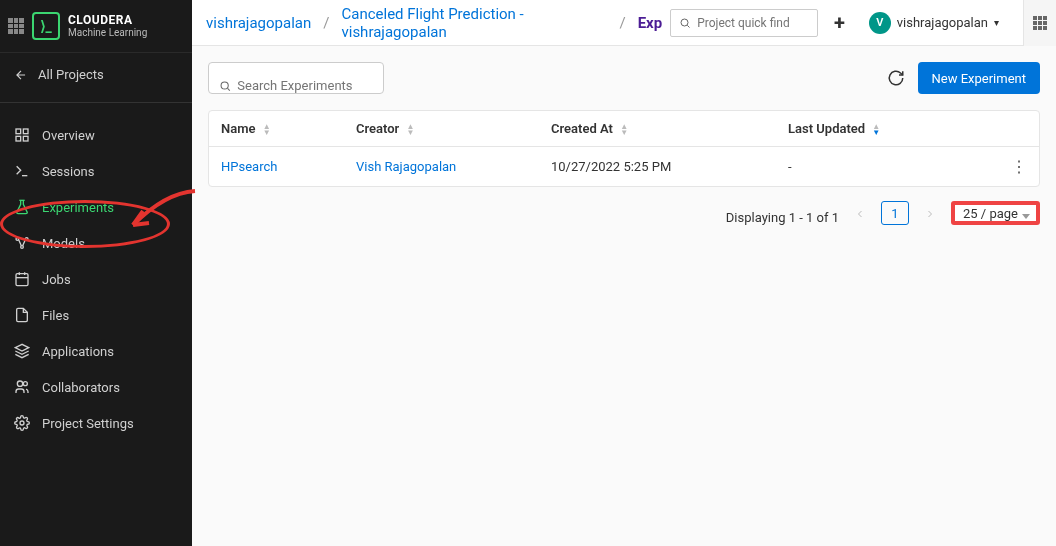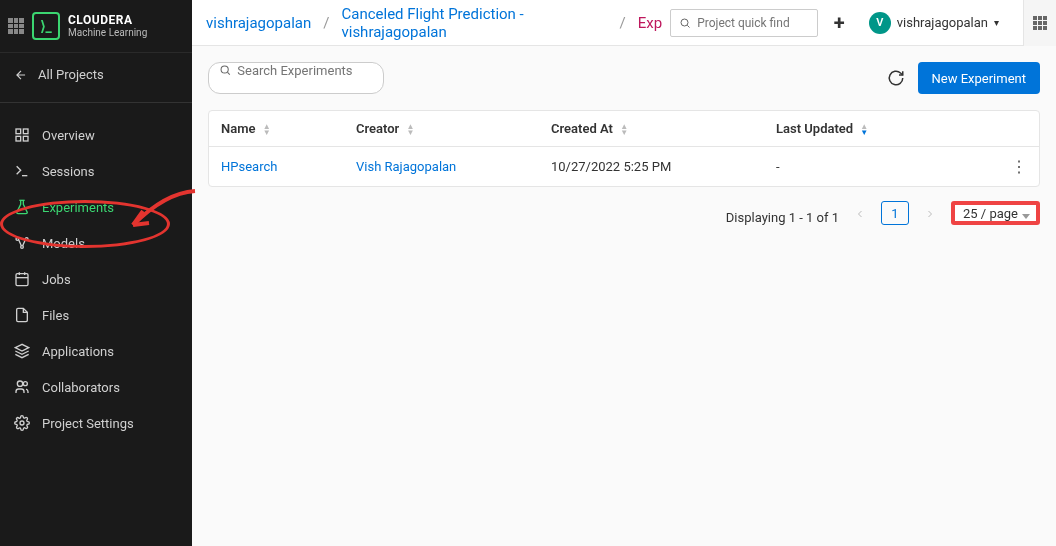--- a/index.html
+++ b/index.html
@@ -26,50 +26,50 @@
 
 .annot-circle { position: absolute; left: 0px; top: 200px; width: 170px; height: 48px; border: 3px solid #e3342f; border-radius: 50%; pointer-events: none; z-index: 50; }
 .annot-arrow { position:absolute; left:115px; top:183px; pointer-events:none; z-index:50; }
 
 
 .main { flex: 1; display: flex; flex-direction: column; background: #fff; position: relative; }
 
 
 .topbar { height: 46px; border-bottom: 1px solid #e5e5e5; display: flex; align-items: center; padding: 0 14px; gap: 8px; font-size: 15px; }
 .crumb { color: #0074d9; cursor:pointer; }
-.crumb-current { color: #be185d; }
+.crumb-current { color: #4c1d95; font-weight: bold; }
 .crumb-sep { color: #999; padding: 0 4px; }
 .quickfind { margin-left: auto; display:flex; align-items:center; border:1px solid #ccc; height:28px; padding:0 8px; gap:6px; width: 160px; background:#fff; border-radius:2px; }
 .quickfind input { border:none; outline:none; font-size:12px; width:100%; color:#333; }
 .quickfind svg { width:12px; height:12px; color:#666; flex-shrink:0; }
 .plus-btn { font-size: 20px; font-weight:bold; color:#333; cursor:pointer; padding:0 8px; }
 .user-chip { display:flex; align-items:center; gap:6px; cursor:pointer; padding:4px 8px; }
 .avatar { width:22px; height:22px; background:#009688; color:#fff; border-radius:50%; display:flex; align-items:center; justify-content:center; font-size:11px; font-weight:600; }
 .user-chip .name { font-size:13px; color:#333; }
 .user-chip .caret { font-size:10px; color:#333; }
 .apps-btn { width:36px; height:46px; background:#f5f5f5; display:flex; align-items:center; justify-content:center; border-left:1px solid #e5e5e5; margin-left:8px; margin-right:-14px; cursor:pointer; }
 .apps-grid { width:14px; height:14px; display:grid; grid-template-columns:repeat(3,1fr); grid-template-rows:repeat(3,1fr); gap:1px; }
 .apps-grid span { background:#666; }
 
 
 .content { flex:1; padding: 16px; background:#fafafa; }
 .toolbar-row { display:flex; align-items:center; gap:12px; margin-bottom:16px; }
-.search-exp { display:flex; align-items:flex-start; border:1px solid #ccc; background:#fff; border-radius:12px; height:32px; padding:0 10px; gap:6px; width:176px; }
+.search-exp { display:flex; align-items:flex-end; border:1px solid #ccc; background:#fff; border-radius:4px; height:32px; padding:0 10px; gap:6px; width:176px; }
 .search-exp input { border:none; outline:none; font-size:13px; width:100%; }
 .refresh-btn { margin-left:auto; width:20px; height:20px; cursor:pointer; display:flex; align-items:center; justify-content:center; color:#333; }
 .new-exp-btn { background:#0074d9; color:#fff; border:none; border-radius:4px; height:32px; padding:0 14px; font-size:13px; cursor:pointer; }
 
 .table { width:100%; background:#fff; border:1px solid #e5e5e5; border-radius:4px; }
 .thead { display:flex; padding:10px 12px; font-size:13px; font-weight:600; color:#333; border-bottom:1px solid #e5e5e5; }
 .trow { display:flex; padding:10px 12px; font-size:13px; color:#333; border-bottom:1px solid #f0f0f0; align-items:center; }
 .trow:last-child { border-bottom:none; }
 .col-name { flex: 0 0 135px; }
 .col-creator { flex: 0 0 195px; }
 .col-created { flex: 0 0 225px; }
-.col-updated { flex: 1; }
+.col-updated { flex: 1; margin-left: 12px; }
 .col-actions { flex: 0 0 30px; text-align:right; }
 .link { color:#0074d9; cursor:pointer; }
 .sort-icons { display:inline-flex; flex-direction:column; margin-left:4px; font-size:8px; line-height:6px; color:#bbb; vertical-align:middle; }
 .sort-icons .down-active { color:#0074d9; }
 .row-menu { cursor:pointer; color:#555; font-size:16px; }
 
 .paginator { display:flex; align-items:flex-end; justify-content:flex-end; gap:10px; margin-top:14px; font-size:13px; color:#333; }
 .pager-btn { width:22px; height:22px; display:flex; align-items:center; justify-content:center; color:#bbb; cursor:pointer; }
 .page-num { width:28px; height:24px; border:1px solid #0074d9; color:#0074d9; border-radius:3px; display:flex; align-items:center; justify-content:center; font-size:13px; }
 .page-size { height:24px; border:4px solid #ef4444; border-radius:3px; padding:0 18px 0 8px; display:flex; align-items:center; font-size:13px; position:relative; cursor:pointer; background:#fff; }

